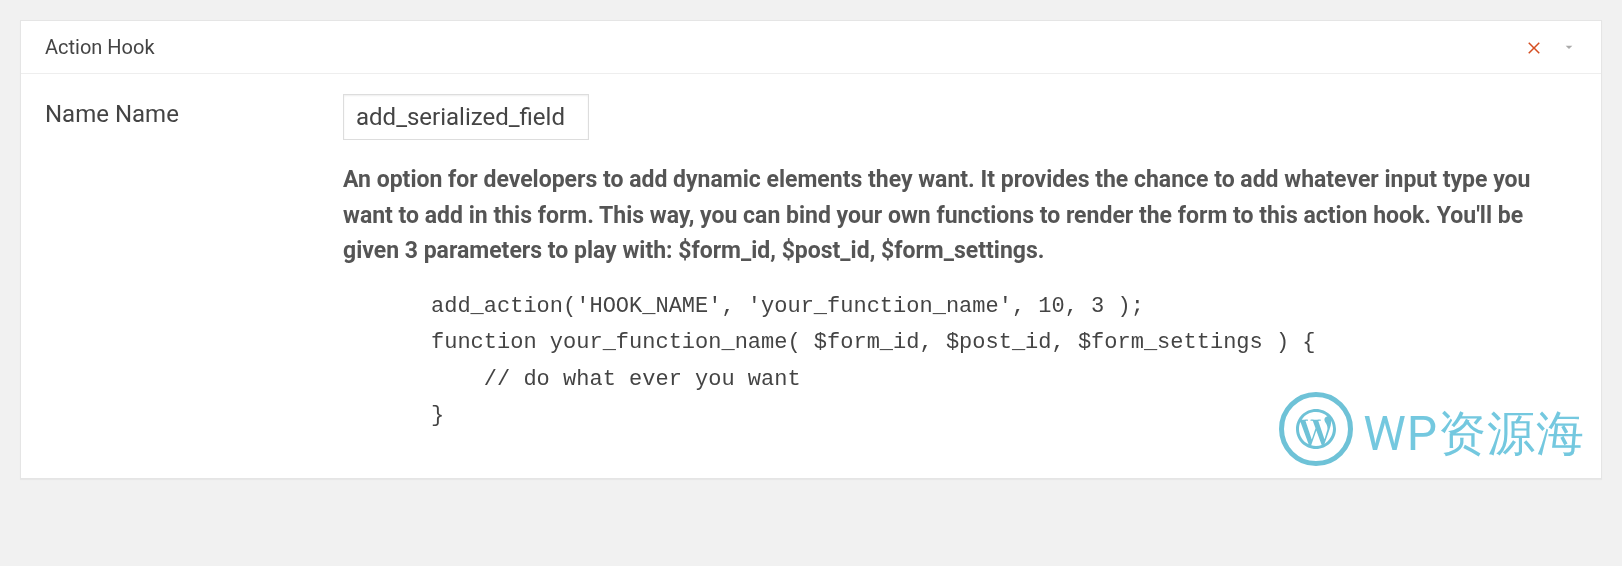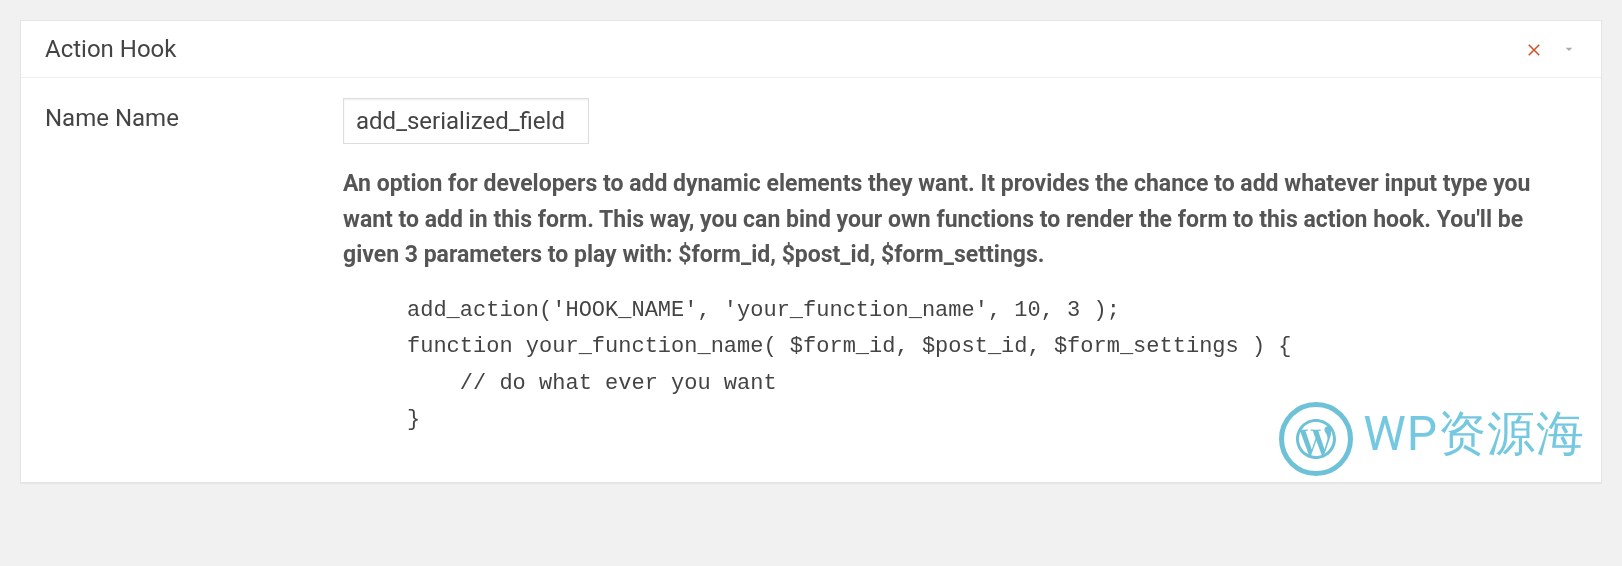--- a/index.html
+++ b/index.html
@@ -17,21 +17,21 @@
     position: relative;
   }
   .box-header {
     display: flex;
     align-items: center;
     justify-content: space-between;
     border-bottom: 1px solid #eee;
     padding: 14px 24px;
   }
   .box-title {
-    font-size: 24px;
+    font-size: 20px;
     font-weight: 400;
     color: #444;
   }
   .box-controls {
     display: flex;
     align-items: center;
     gap: 18px;
   }
   .remove-icon {
     color: #d54e21;
@@ -76,33 +76,33 @@
   }
   .description {
     margin-top: 22px;
     font-size: 23px;
     line-height: 1.55;
     color: #555;
     font-weight: 700;
   }
   pre.code {
     margin-top: 20px;
-    margin-left: 64px;
+    margin-left: 88px;
     font-family: ui-monospace, SFMono-Regular, "SF Mono", Menlo, Consolas, "Liberation Mono", monospace;
     font-size: 22px;
     line-height: 1.65;
     color: #444;
     white-space: pre;
   }
   .watermark {
     position: absolute;
     right: 16px;
-    bottom: 6px;
+    bottom: 12px;
     display: flex;
-    align-items: flex-start;
+    align-items: flex-end;
     gap: 10px;
     opacity: 0.9;
     pointer-events: none;
   }
   .wm-circle {
     width: 74px;
     height: 74px;
     border: 5px solid #5fbcd3;
     border-radius: 50%;
     display: flex;

